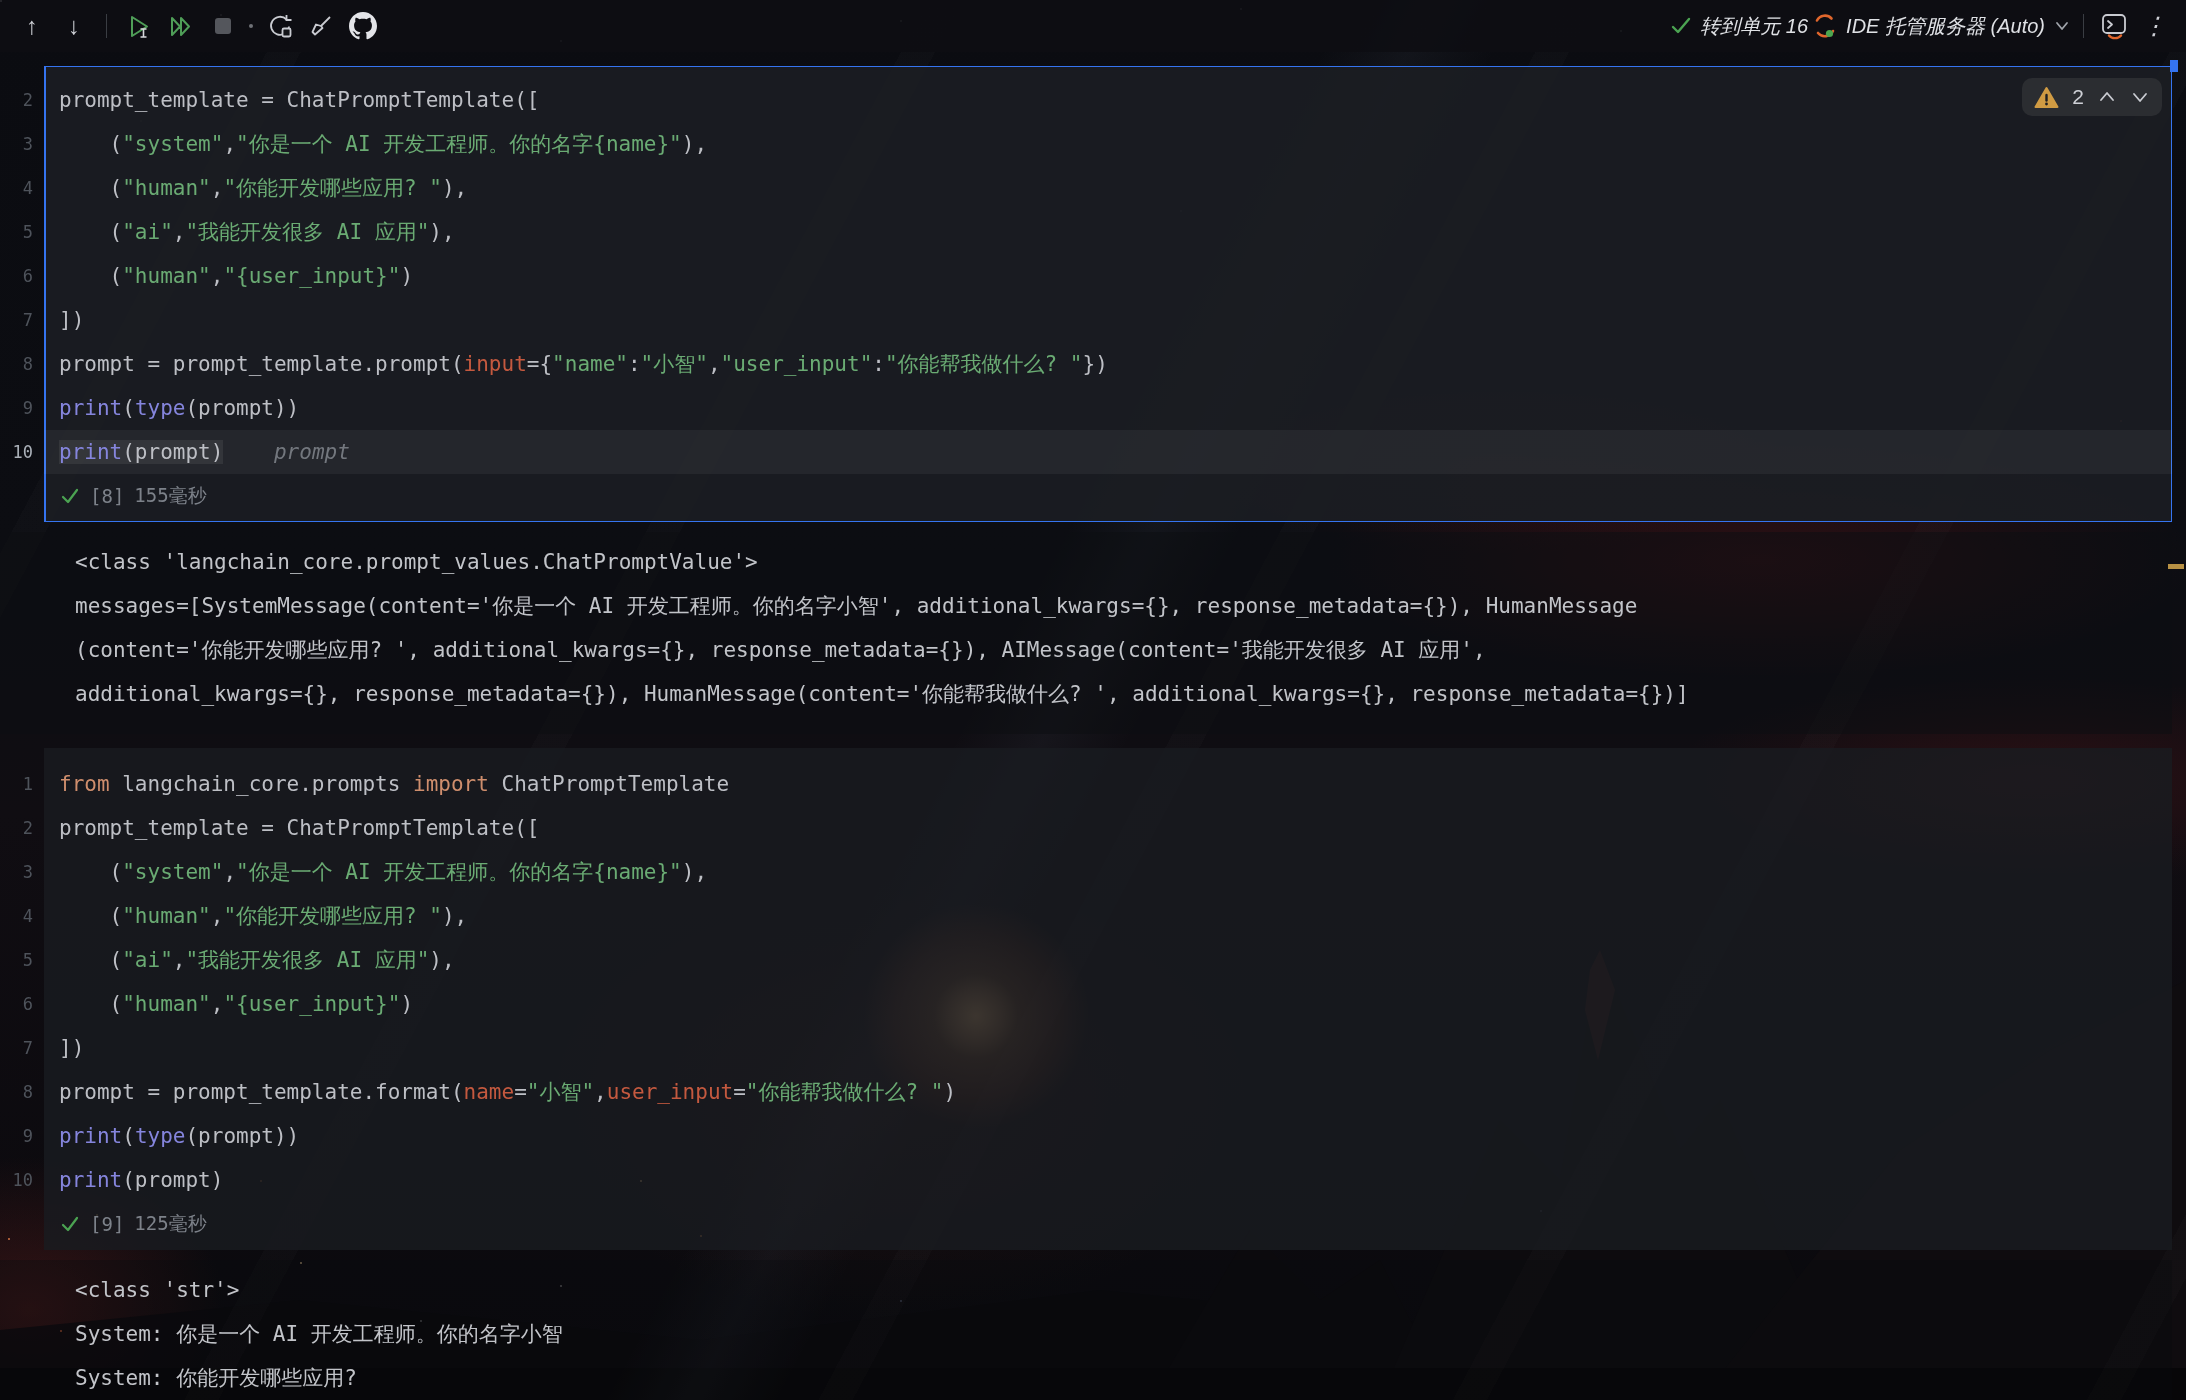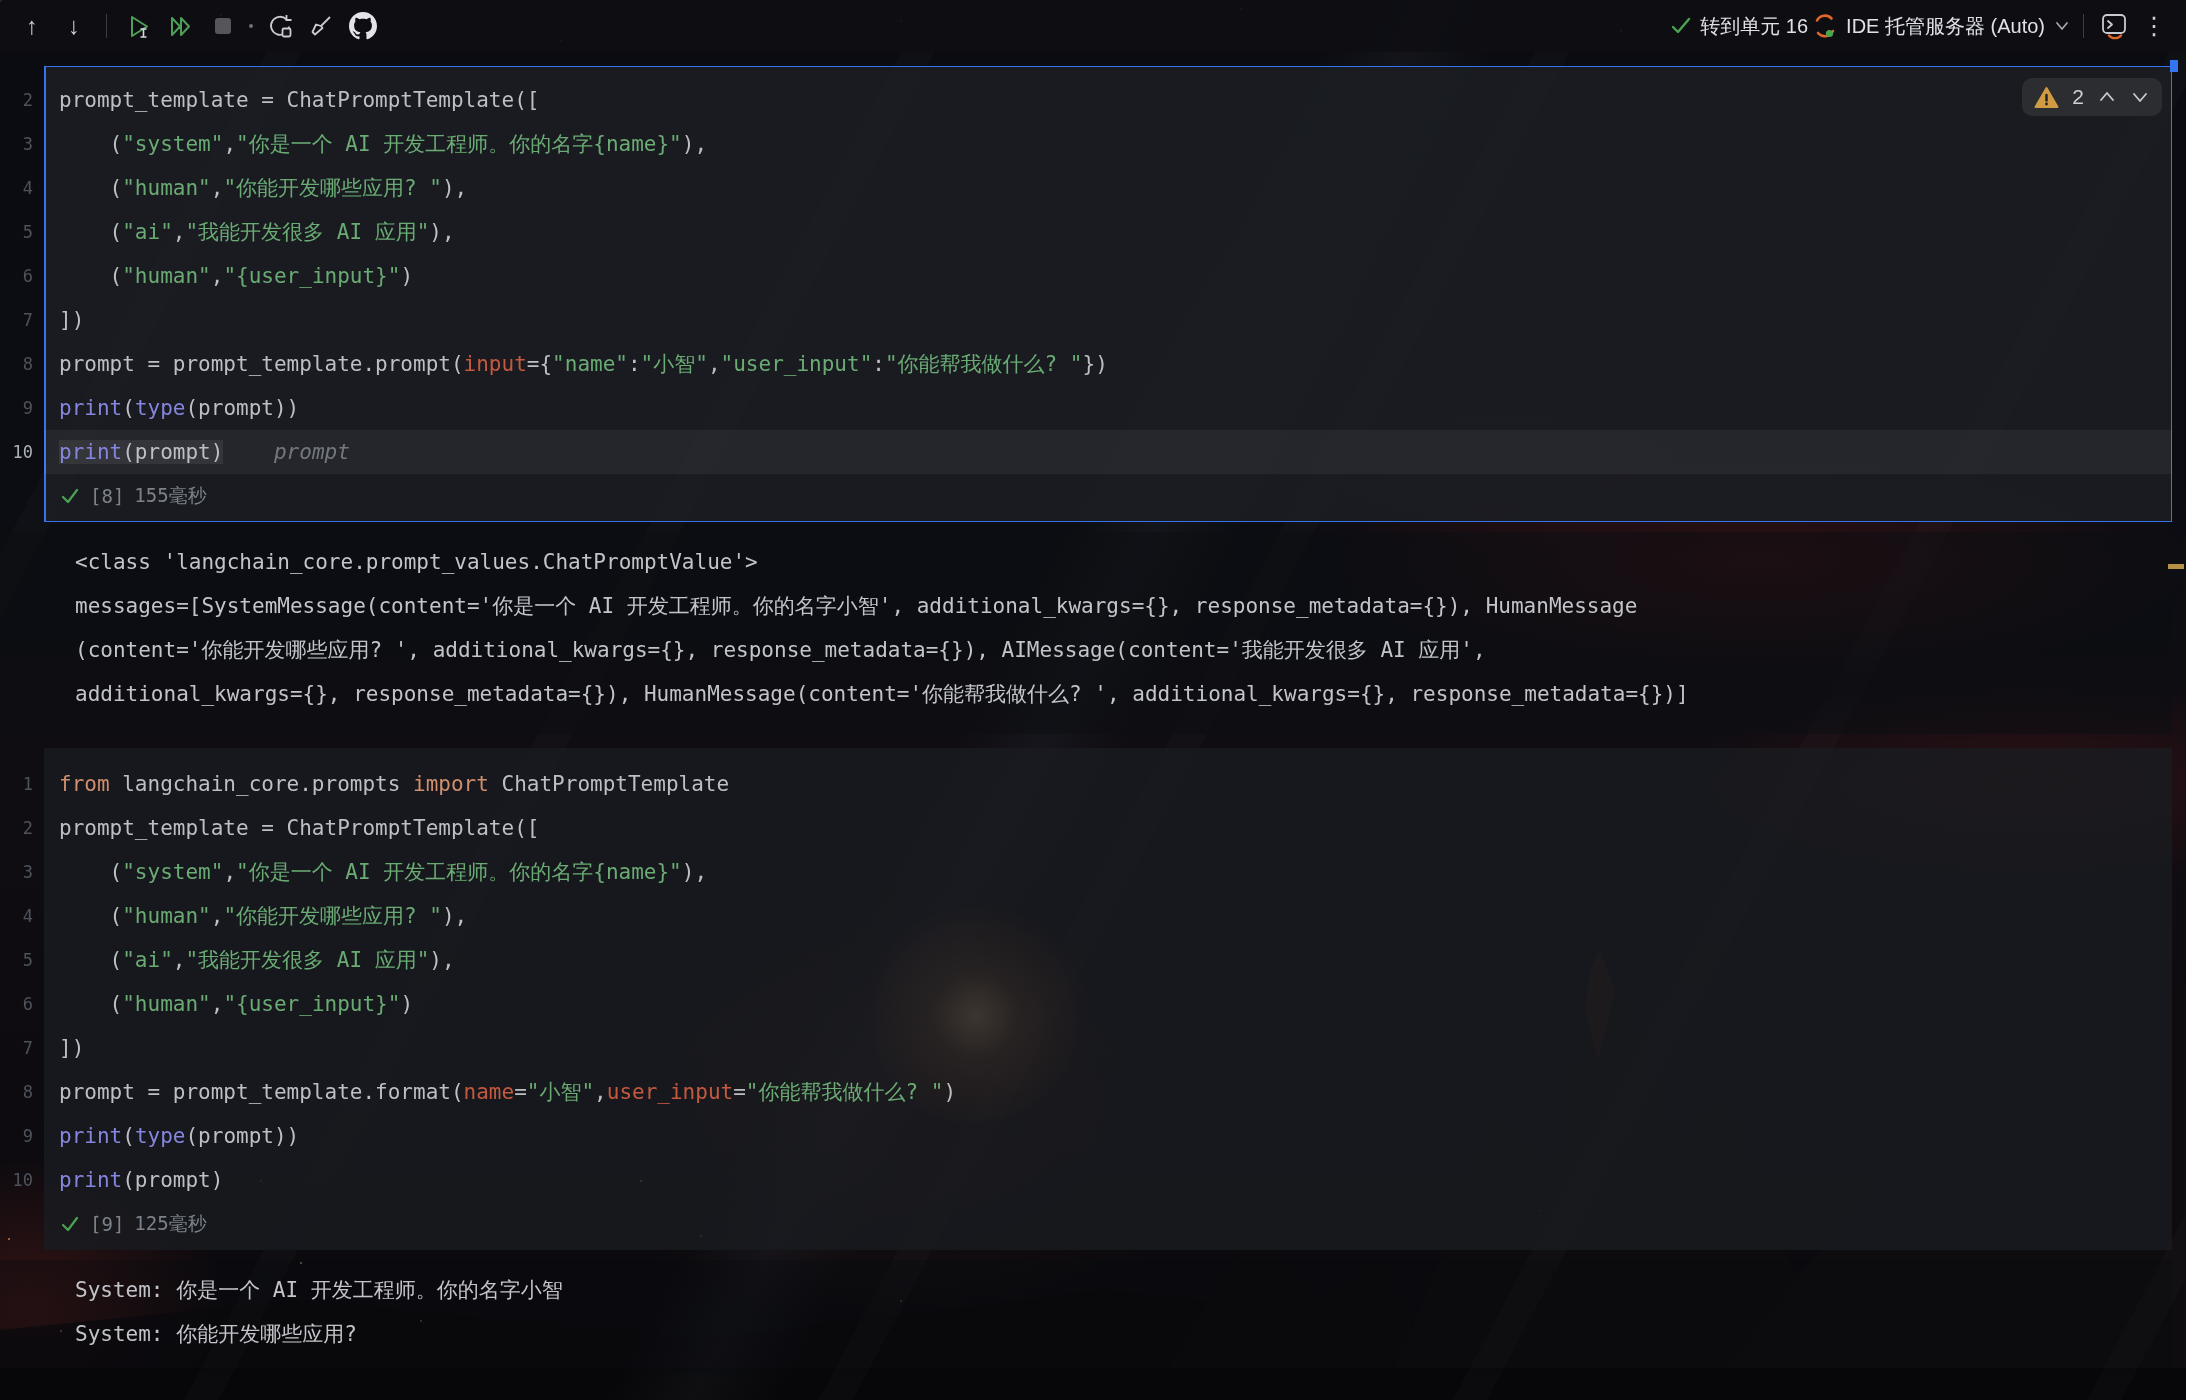--- a/index.html
+++ b/index.html
@@ -30,21 +30,21 @@
       900px 20px rgba(255,255,255,.3),1240px 8px rgba(255,255,255,.28),1620px 30px rgba(255,255,255,.3),
       1980px 16px rgba(255,255,255,.25),140px 120px rgba(255,255,255,.2),1180px 210px rgba(255,255,255,.22),
       2120px 420px rgba(255,120,80,.5),640px 1180px rgba(255,210,140,.8),700px 1235px rgba(255,170,90,.7),
       8px 1238px rgba(255,140,80,.8),96px 1214px rgba(255,200,120,.6),300px 1262px rgba(255,220,160,.6),
       420px 1320px rgba(255,255,255,.3),560px 1285px rgba(255,255,255,.35),900px 1300px rgba(180,200,255,.3),
       1540px 1210px rgba(200,210,255,.25),260px 1180px rgba(255,160,90,.5),60px 1330px rgba(255,120,70,.6);}
   
   .toolbar{position:absolute;top:0;left:0;right:0;height:52px;z-index:6;
     background:rgba(13,14,18,.82);display:flex;align-items:center;padding:0 14px;box-sizing:border-box;}
   .tb-left,.tb-right{display:flex;align-items:center;gap:6px;}
-  .tb-right{margin-left:auto;gap:4px;}
+  .tb-right{margin-left:auto;gap:4px;font-style:italic;}
   .tbtn{width:36px;height:36px;border-radius:6px;display:flex;align-items:center;justify-content:center;
     color:#ced0d6;font-size:24px;line-height:1;cursor:default;user-select:none;}
   .tb-sep{width:1px;height:24px;background:#3a3d43;margin:0 8px;}
   .kdot{width:4px;height:4px;border-radius:50%;background:#6e7177;margin:0 2px;}
   .tb-label{color:var(--toolbar_text);font-size:20px;white-space:nowrap;}
   .tb-group{display:flex;align-items:center;gap:8px;cursor:default;}
   .kebab{font-size:24px;color:#ced0d6;letter-spacing:0;}
   
   .notebook{position:absolute;top:52px;left:0;right:14px;z-index:3;}
   .cell{position:relative;}
@@ -285,18 +285,18 @@
       </div>
     <div class="statusrow">
       <svg width="20" height="20" viewBox="0 0 20 20">
         <polyline points="3,11 8,16 17,4" fill="none" stroke="#4ba352" stroke-width="2.2" stroke-linecap="round" stroke-linejoin="round"></polyline>
       </svg>
       <span>[9]</span>
       <span>125毫秒</span>
     </div>
   </section>
 
-  <div class="output output-2"><div class="outline">System: 你是一个 AI 开发工程师。你的名字小智</div><div class="outline">System: 你能开发哪些应用?</div></div>
+  <div class="output output-2"><div class="outline">&lt;class 'str'&gt;</div><div class="outline">System: 你是一个 AI 开发工程师。你的名字小智</div><div class="outline">System: 你能开发哪些应用?</div></div>
 
 </main>
 
 <div class="mark-blue"></div>
 <div class="mark-amber"></div>
 
 </body></html>

